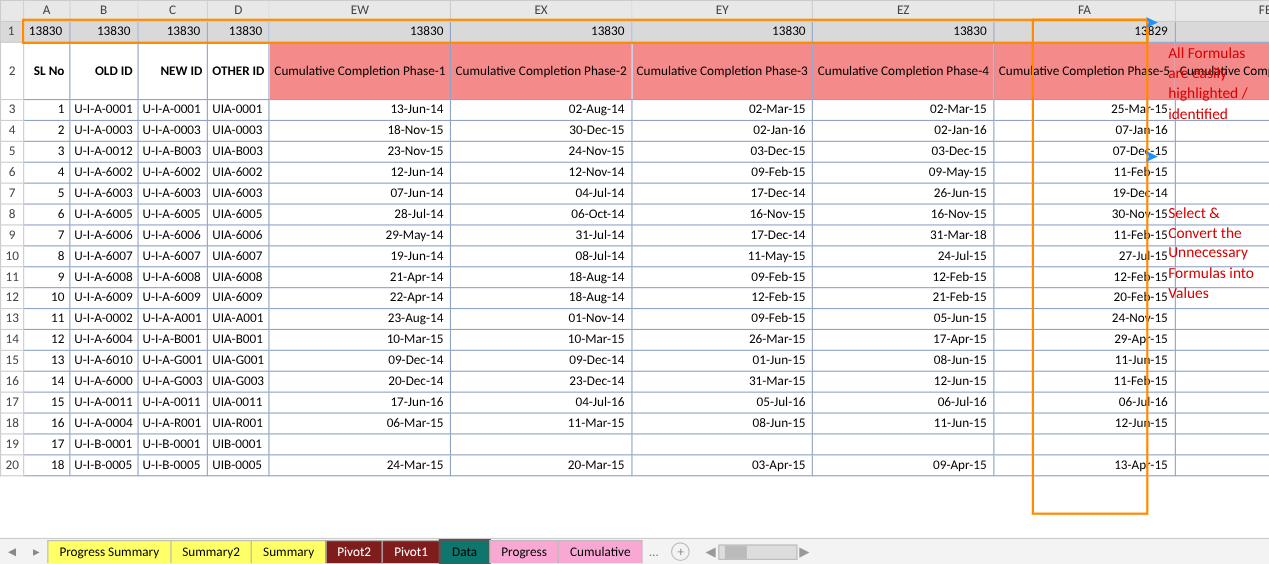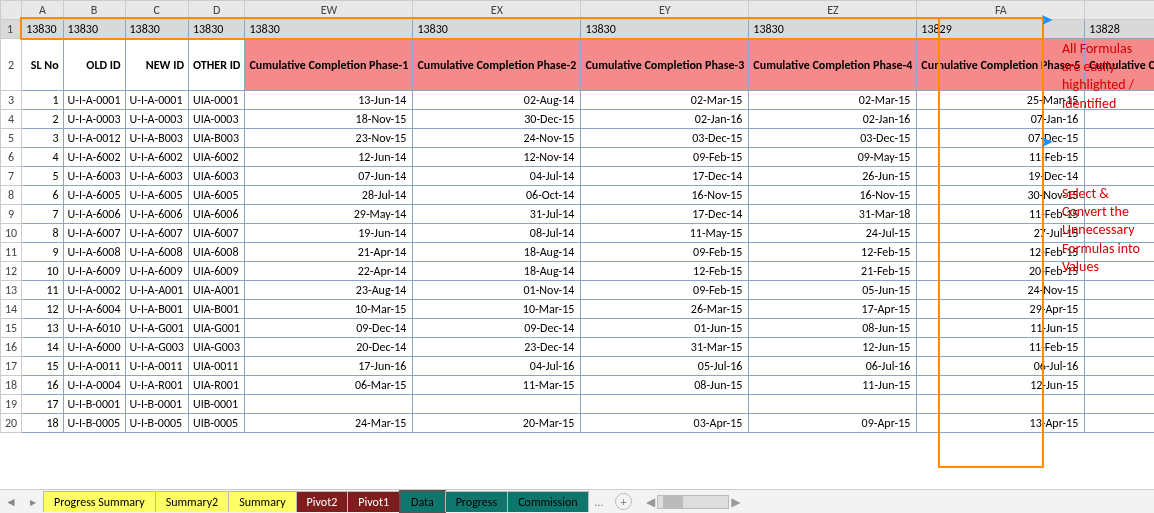--- a/index.html
+++ b/index.html
@@ -1,38 +1,38 @@
 <!DOCTYPE html>
 <html><head>
 <meta charset="utf-8">
 <style>
 body{margin:0;font-family:Calibri,Arial,sans-serif;font-size:12px;background:#fff;color:#000;overflow:hidden}
 .wrap{position:relative;width:1154px;height:513px}
 table{border-collapse:collapse;table-layout:fixed}
 th,td{border:1px solid #8fa4c4;padding:2px 4px;box-sizing:border-box;white-space:nowrap;overflow:hidden;text-overflow:clip}
 .colhdr td{background:#e8e8e8;color:#444;text-align:center;font-weight:normal;border:1px solid #ccc}
 .rowhdr{background:#e8e8e8;color:#444;text-align:center;border:1px solid #ccc;width:20px}
-.row1 td{background:#d9d9d9;text-align:left;padding-right:6px}
+.row1 td{background:#d9d9d9;text-align:right;padding-right:6px}
 .row1 td.rowhdr{text-align:center}
 .row2 td{background:#fff;height:52px;vertical-align:middle}
 .hdrlabel{text-align:right;font-weight:bold}
-.phase{background:#f48a8a!important;text-align:right;font-weight:bold}
+.phase{background:#f48a8a!important;text-align:right;font-weight:normal}
 .datarow td{background:#fff}
 .datarow td.num{text-align:right}
 .datarow td.dt{text-align:right;padding-right:6px}
 .orange-box{position:absolute;border:2px solid #ff8c00;pointer-events:none}
 .arrow{color:#1e90ff;font-size:16px;position:absolute}
 .anno{position:absolute;color:#d80000;font-weight:normal;font-size:14px;line-height:1.3}
 .corner{width:20px;height:17px;background:#e8e8e8;border:1px solid #ccc}
 .tabs{position:absolute;bottom:0;left:0;right:0;height:23px;display:flex;align-items:center;background:#f3f3f3;border-top:1px solid #ccc;font-size:12px}
 .tab{padding:3px 10px;border:1px solid #bbb;border-bottom:none;margin-left:-1px;cursor:pointer;white-space:nowrap}
 .tab.yellow{background:#ffff66}
 .tab.blue{background:#7f1d1d;color:#fff}
 .tab.pink{background:#0f766e;border:2px solid #555}
-.tab.green{background:#0f766e}
+.tab.green{background:#f9a8d4}
 .nav{width:22px;text-align:center;color:#888}
 .dots{padding:0 6px;color:#888}
 .plus{border:1px solid #bbb;border-radius:50%;width:15px;height:15px;display:inline-flex;align-items:center;justify-content:center;margin:0 6px;color:#888}
 .scroll{display:flex;align-items:center;gap:2px;margin-left:8px}
 .scroll .tri{color:#999}
 .scroll .bar{width:70px;height:12px;background:#ddd;border:1px solid #bbb;position:relative}
 .scroll .thumb{position:absolute;left:5px;top:0;bottom:0;width:20px;background:#bbb}
 </style>
 </head>
 <body>
@@ -339,21 +339,21 @@
 <div class="tabs">
   <span class="nav">◄</span>
   <span class="nav">▸</span>
   <span class="tab yellow">Progress Summary</span>
   <span class="tab yellow">Summary2</span>
   <span class="tab yellow">Summary</span>
   <span class="tab blue">Pivot2</span>
   <span class="tab blue">Pivot1</span>
   <span class="tab pink">Data</span>
   <span class="tab green">Progress</span>
-  <span class="tab green">Commission</span>
+  <span class="tab green">Cumulative</span>
   <span class="dots">…</span>
   <span class="plus">+</span>
   <div class="scroll">
     <span class="tri">◀</span>
     <span class="bar">
           <span class="thumb"></span>
         </span>
     <span class="tri">▶</span>
   </div>
 </div>

